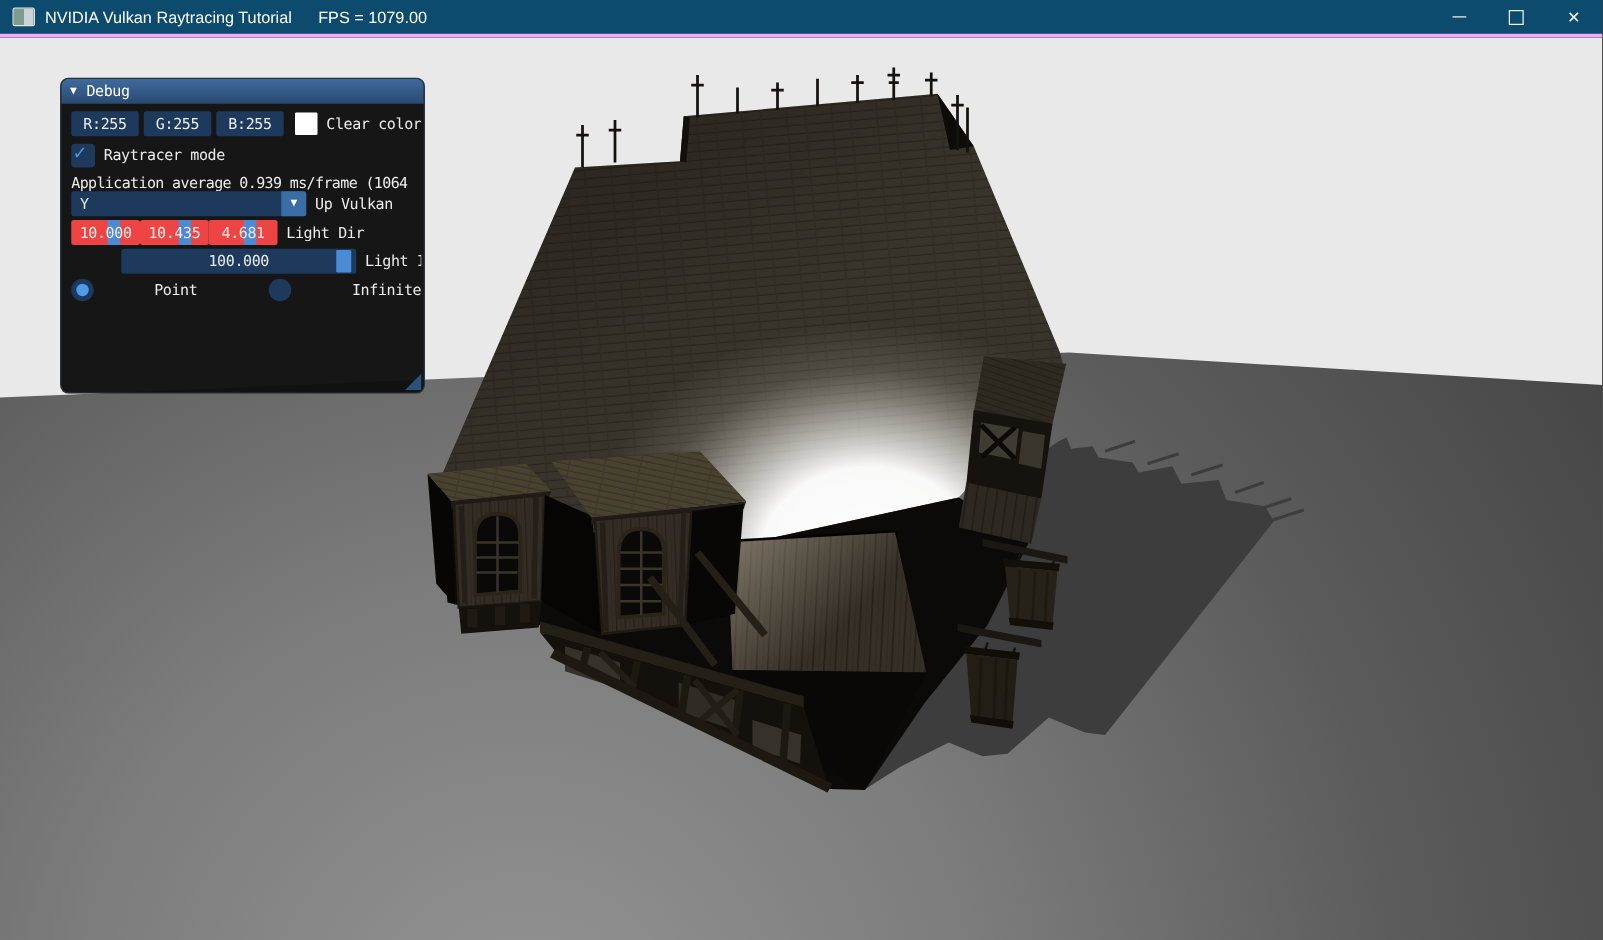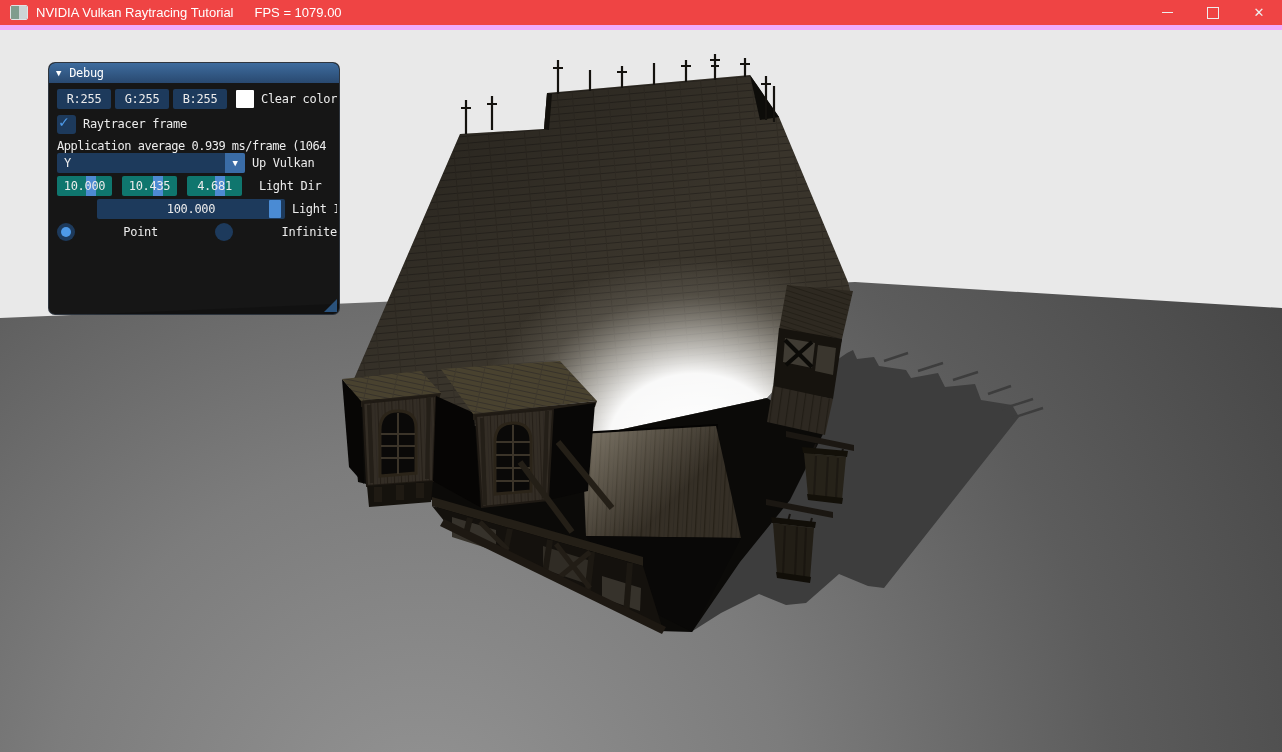--- a/index.html
+++ b/index.html
@@ -1,23 +1,23 @@
 <!DOCTYPE html>
 <html><head>
 <meta charset="utf-8">
 <style>
   html,body{margin:0;padding:0;background:#000;}
   body{width:1282px;height:752px;position:relative;overflow:hidden;
        font-family:"DejaVu Sans Mono","Liberation Mono",monospace;}
 
   
   .titlebar{position:absolute;left:0;top:0;width:1282px;height:30px;
-    background:#ef4444;display:flex;align-items:center;
+    background:#0c4a6e;display:flex;align-items:center;
     font-family:"Liberation Sans","DejaVu Sans",sans-serif;
-    font-size:13px;color:#ffffff;border-bottom:5px solid #f0abfc;box-sizing:border-box;}
+    font-size:13px;color:#ffffff;border-bottom:3px solid #f0abfc;box-sizing:border-box;}
   .app-icon{width:16px;height:13px;margin-left:10px;border:1px solid #dfe3e4;
     border-radius:2px;display:flex;overflow:hidden;}
   .app-icon .ic-l{width:8px;height:100%;background:#7f9d8e;}
   .app-icon .ic-r{flex:1;background:#ccd3d4;}
   .tb-title{margin-left:8px;white-space:pre;}
   .tb-fps{margin-left:14px;white-space:pre;padding-left:7px;}
   .tb-spacer{flex:1;}
   .tb-btn{width:46px;height:30px;display:flex;align-items:center;justify-content:center;color:#eeeeee;}
   .glyph-min{width:11px;height:0;border-top:1.6px solid #eeeeee;}
   .glyph-max{width:10px;height:10px;border:1.4px solid #eeeeee;}
@@ -45,22 +45,22 @@
   .checkbox{width:19px;height:19px;background:#1d3a5c;border-radius:3px;
     position:relative;}
   .checkmark{position:absolute;left:2px;top:-3px;font-size:16px;font-weight:bold;color:#4e9ae8;}
   .stats{white-space:nowrap;overflow:hidden;letter-spacing:-0.5px;}
   .combo{width:188px;height:20px;background:#1d3a5c;border-radius:2px;
     position:relative;display:flex;align-items:center;}
   .combo-val{margin-left:7px;}
   .combo-btn{position:absolute;right:0;top:0;width:20px;height:20px;background:#3a6ca6;
     border-radius:0 2px 2px 0;display:flex;align-items:center;justify-content:center;
     font-size:9px;color:#ffffff;}
-  .drag{width:55px;height:20px;background:#0f766e;border-radius:2px;
-    position:relative;margin-right:10px;display:flex;align-items:center;justify-content:center;}
+  .drag{width:55px;height:20px;background:#ef4444;border-radius:2px;
+    position:relative;display:flex;align-items:center;justify-content:center;}
   .dragblock{position:absolute;top:0;height:20px;width:10px;background:#4d8ad2;}
   .drag span{position:relative;z-index:2;}
   .slider{width:188px;height:20px;background:#1d3a5c;border-radius:2px;
     position:relative;display:flex;align-items:center;justify-content:center;}
   .slider-grab{position:absolute;left:172px;top:1px;width:12px;height:18px;
     background:#4a8bd4;border-radius:1px;}
   .slider span{position:relative;z-index:2;}
   .radio{width:18px;height:18px;border-radius:50%;background:#1d3a5c;position:relative;}
   .radio.sel::after{content:"";position:absolute;left:4px;top:4px;width:10px;height:10px;
     border-radius:50%;background:#4e9ae8;}
@@ -331,21 +331,21 @@
       <span>B:255</span>
     </div>
     <div class="swatch"></div>
     <span class="lbl">Clear color</span>
   </div>
 
   <div class="prow r2">
     <div class="checkbox">
       <span class="checkmark">✓</span>
     </div>
-    <span class="lbl">Raytracer frame</span>
+    <span class="lbl">Raytracer mode</span>
   </div>
 
   <div class="prow r3">
     <span class="stats">Application average 0.939 ms/frame (1064</span>
   </div>
 
   <div class="prow r4">
     <div class="combo">
       <span class="combo-val">Y</span>
       <div class="combo-btn">

